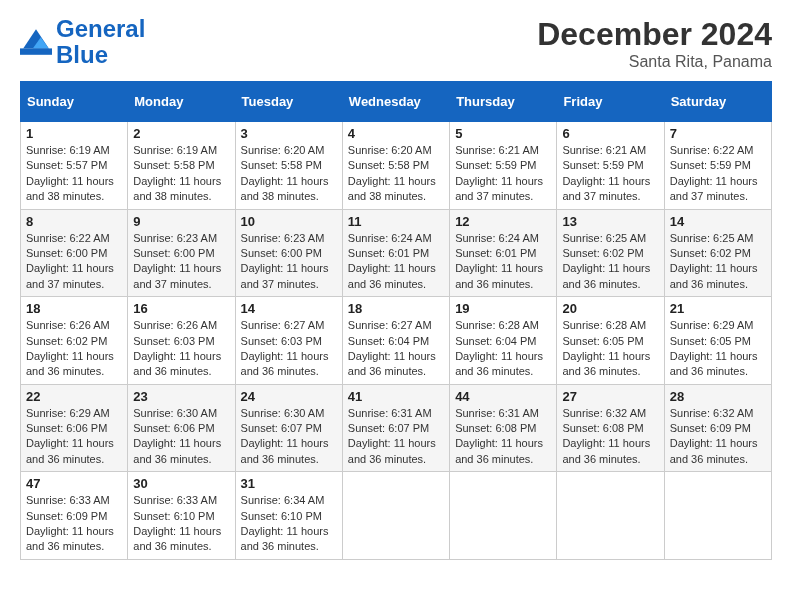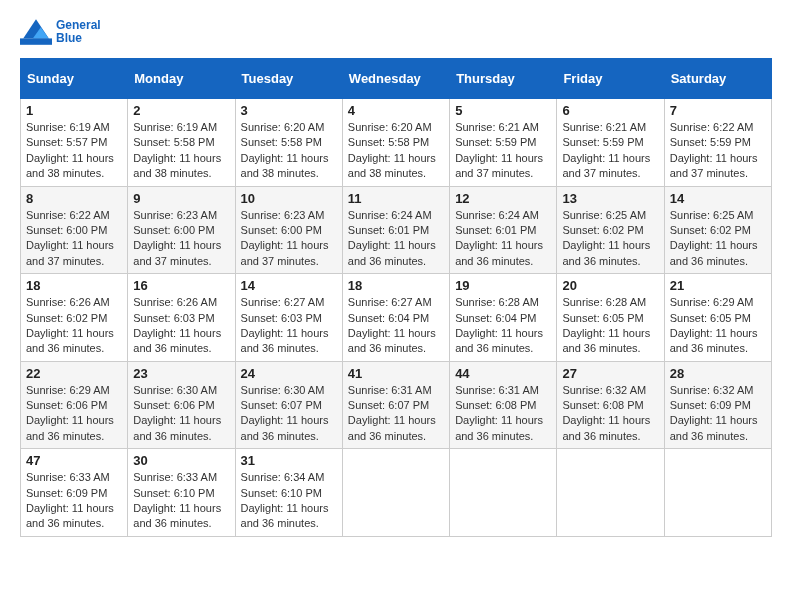--- a/index.html
+++ b/index.html
@@ -21,21 +21,21 @@
       justify-content: space-between;
       align-items: flex-start;
       margin-bottom: 10px;
     }
     .logo {
       display: flex;
       align-items: center;
       gap: 4px;
     }
     .logo-text {
-      font-size: 12px;
+      font-size: 24px;
       font-weight: bold;
       color: #333;
       line-height: 1.1;
     }
     .logo-text span {
       color: #1565c0;
     }
     .logo-icon {
       width: 32px;
       height: 32px;
@@ -103,20 +103,24 @@
         <rect x="0" y="0" width="40" height="40" fill="white"></rect>
         <polygon points="20,4 36,28 4,28" fill="#1565c0"></polygon>
         <polygon points="26,14 36,28 16,28" fill="#42a5f5"></polygon>
         <rect x="0" y="28" width="40" height="8" fill="#1565c0"></rect>
       </svg>
       <div class="logo-text">
         <div><span>General</span></div>
         <div><span>Blue</span></div>
       </div>
     </div>
+    <div class="title-block">
+      <div class="month-title">December 2024</div>
+      <div class="location-title">Santa Rita, Panama</div>
+    </div>
   </div>
 
   <table class="calendar-table">
     <thead>
       <tr>
       <th>Sunday</th>
           <th>Monday</th>
           <th>Tuesday</th>
           <th>Wednesday</th>
           <th>Thursday</th>

